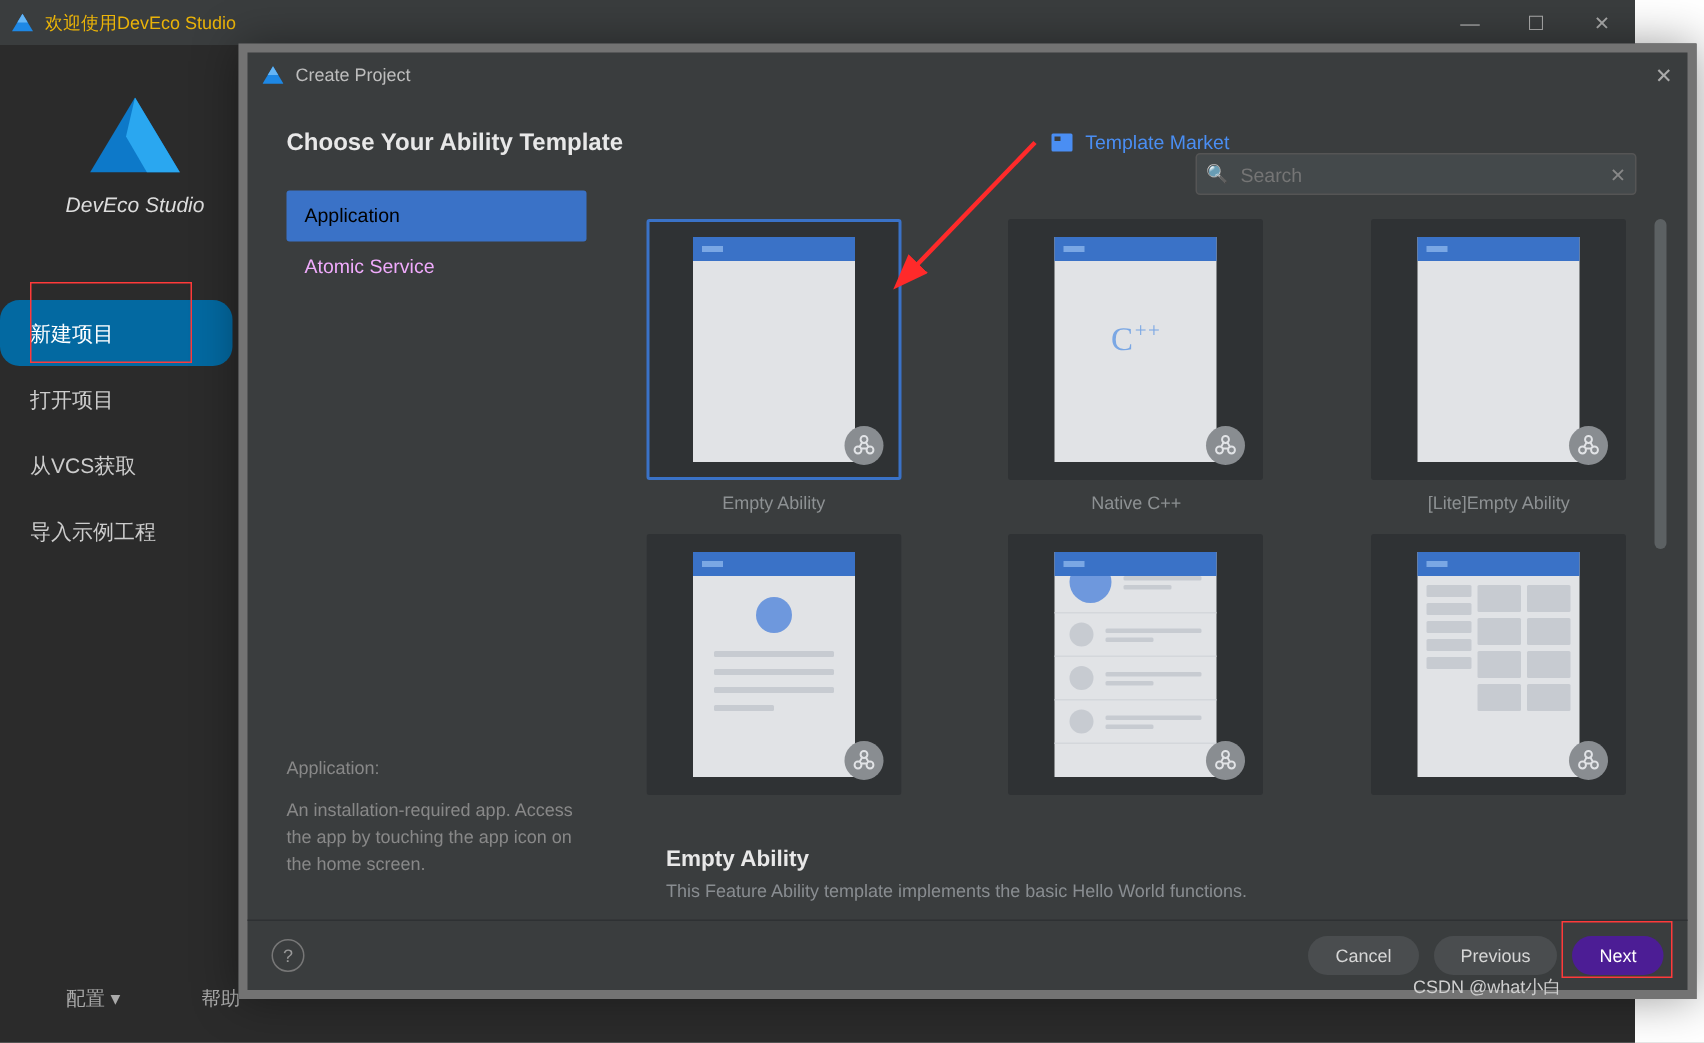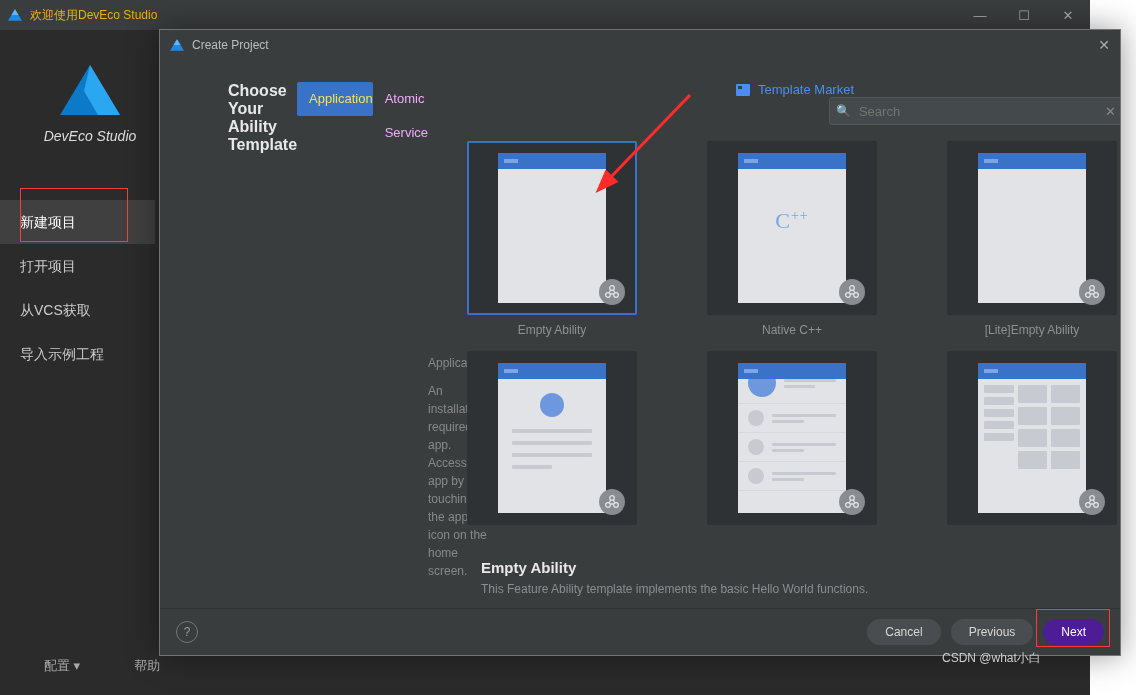--- a/index.html
+++ b/index.html
@@ -8,36 +8,36 @@
   .outer-tb .logo{width:14px;height:14px;margin:0 8px;}
   .outer-tb .title{color:#eab308;font-size:12px;}
   .outer-tb .winbtns{margin-left:auto;display:flex;}
   .outer-tb .winbtns div{width:44px;height:30px;display:flex;align-items:center;justify-content:center;color:#aaa;}
   .welcome-body{position:absolute;left:0;top:30px;width:1090px;height:665px;background:#2b2b2b;}
   .wb-logo{position:absolute;left:40px;top:35px;width:100px;text-align:center;font-style:italic;}
   .wb-logo svg{width:60px;height:50px;}
   .wb-logo .name{color:#ddd;font-size:14px;margin-top:10px;}
   .wb-menu{position:absolute;left:0;top:170px;width:155px;}
   .wb-menu .item{height:44px;line-height:44px;padding-left:20px;color:#ccc;font-size:14px;}
-  .wb-menu .item.sel{background:#404040;color:#fff;}
+  .wb-menu .item.sel{background:#0369a1;color:#fff;border-radius:13px;}
   .wb-menu .annot{position:absolute;left:20px;top:-12px;width:106px;height:52px;border:1px solid #ff3a3a;pointer-events:none;}
   .wb-footer{position:absolute;left:44px;bottom:20px;display:flex;align-items:center;color:#aaa;font-size:13px;}
   .wb-footer .cfg{margin-right:54px;}
   .wb-footer .cfg::after{content:" ▾";}
   
-  .dialog{position:absolute;left:159px;top:29px;width:960px;height:625px;background:#3a3d3e;border:1px solid #737373;display:flex;flex-direction:column;box-shadow:0 0 30px rgba(0,0,0,.4);z-index:10;}
+  .dialog{position:absolute;left:159px;top:29px;width:960px;height:625px;background:#3a3d3e;border:6px solid #737373;display:flex;flex-direction:column;box-shadow:0 0 30px rgba(0,0,0,.4);z-index:10;}
   .dlg-tb{height:30px;display:flex;align-items:center;padding:0 10px;}
   .dlg-tb .logo{width:14px;height:14px;margin-right:8px;}
   .dlg-tb .title{color:#bdbdbd;font-size:12px;}
   .dlg-tb .close{margin-left:auto;color:#aaa;font-size:14px;cursor:pointer;}
   .dlg-main{flex:1;display:flex;overflow:hidden;}
-  .sidebar{width:225px;padding:22px 0 18px 26px;display:flex;flex-direction:row;margin-left:42px;}
+  .sidebar{width:225px;padding:22px 0 18px 26px;display:flex;flex-direction:column;}
   .sidebar h1{margin:0 0 22px 0;font-size:16px;font-weight:600;color:#e8e8e8;}
   .cat{height:34px;line-height:34px;width:188px;padding-left:12px;color:#f0abfc;font-size:13px;border-radius:2px;cursor:pointer;}
-  .cat.sel{background:#3a72c7;color:#fde047;}
+  .cat.sel{background:#3a72c7;color:#000000;}
   .sb-desc{margin-top:auto;margin-bottom:10px;color:#888;font-size:12px;line-height:1.5;padding-right:20px;}
   .sb-desc .hd{margin-bottom:10px;}
   .content{flex:1;position:relative;padding:22px 8px 0 14px;display:flex;flex-direction:column;}
   .content-top{display:flex;align-items:center;margin-bottom:16px;padding-right:26px;flex-direction:column;}
   .market{display:flex;align-items:center;color:#4a8ef3;font-size:13px;cursor:pointer;}
   .market .mi{width:14px;height:12px;margin-right:8px;background:#4a8ef3;border-radius:1px;position:relative;}
   .market .mi::after{content:"";position:absolute;left:2px;top:2px;width:4px;height:3px;background:#3a3d3e;}
   .search{margin-left:auto;width:280px;height:26px;background:#44494b;border:1px solid #555;border-radius:3px;display:flex;align-items:center;padding:0 6px;}
   .search .si{color:#999;margin-right:6px;font-size:12px;}
   .search input{flex:1;background:none;border:none;outline:none;color:#ccc;font-size:13px;}

